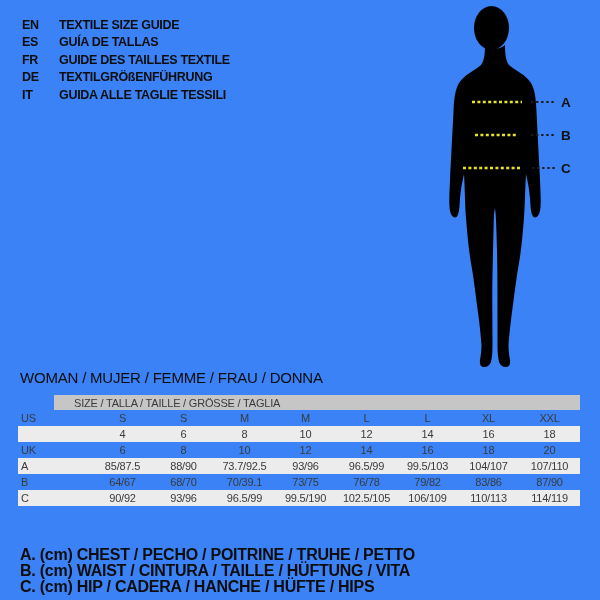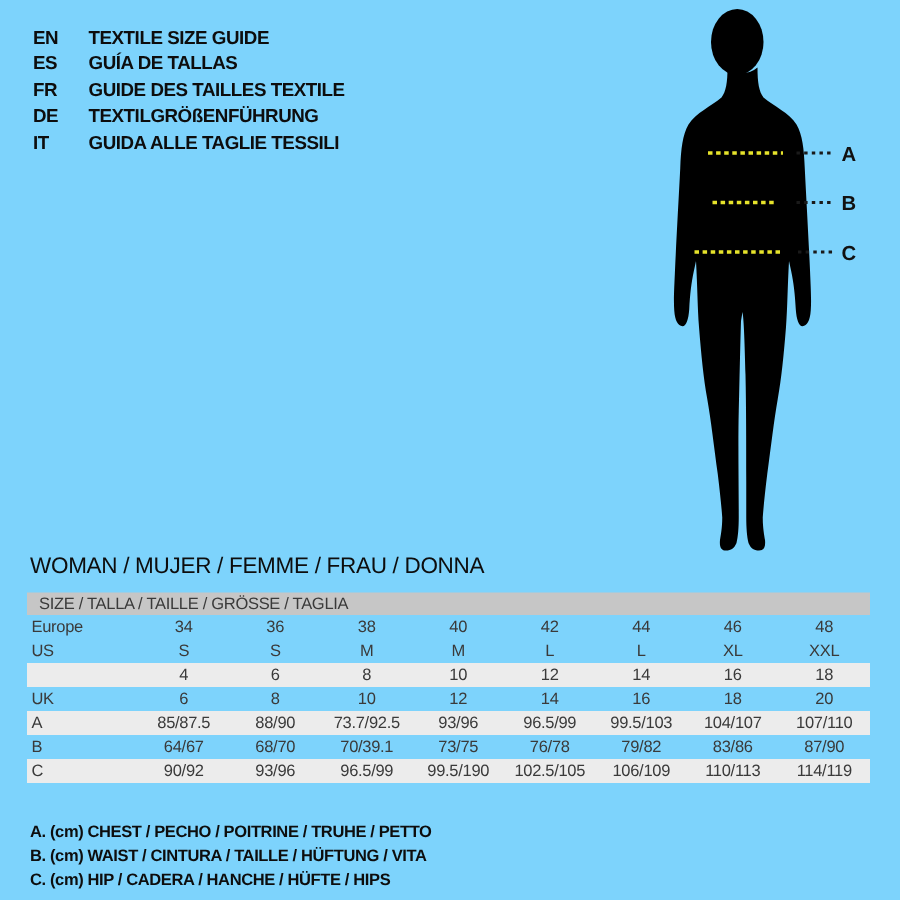--- a/index.html
+++ b/index.html
@@ -1,36 +1,36 @@
 <!DOCTYPE html>
 <html><head>
 <meta charset="utf-8">
 <style>
   html,body{margin:0;padding:0;background:#fff;}
   .canvas{
-    position:relative;width:600px;height:600px;background:#7dd3fc;overflow:hidden;
+    position:relative;width:600px;height:600px;background:#3b82f6;overflow:hidden;
     font-family:"Liberation Sans",sans-serif;color:#111;
   }
   
   .lang-block{position:absolute;left:22px;top:16px;}
   .lang-row{display:flex;height:17.5px;align-items:center;font-weight:bold;font-size:12.5px;letter-spacing:-0.3px;color:#0d0d0d;}
   .lang-code{width:37px;flex:0 0 37px;}
   
   .figure-wrap{position:absolute;left:430px;top:0;width:160px;height:372px;}
   
   .section-title{position:absolute;left:20px;top:369px;font-weight:normal;font-size:15px;letter-spacing:-0.2px;color:#0d0d0d;}
   
   .size-table{position:absolute;left:18px;top:395px;width:562px;font-size:11px;color:#3a3a3a;letter-spacing:-0.2px;}
-  .thead{height:15px;background:#c6c6c6;display:flex;align-items:center;padding-left:8px;color:#3a3a3a;}
+  .thead{height:15px;background:#c6c6c6;display:flex;align-items:center;padding-left:20px;color:#3a3a3a;margin-left:36px;}
   .trow{display:flex;height:16px;align-items:center;}
   .trow.shaded{background:#ececec;}
   .tcell{flex:1 1 0;text-align:center;}
   .tcell.label{flex:0 0 71px;text-align:left;padding-left:3px;}
   
-  .legend{position:absolute;left:20px;top:547px;font-weight:bold;font-size:11px;letter-spacing:-0.25px;color:#0d0d0d;}
+  .legend{position:absolute;left:20px;top:547px;font-weight:bold;font-size:16px;letter-spacing:-0.25px;color:#0d0d0d;}
   .legend-line{height:16px;display:flex;align-items:center;}
 </style>
 </head>
 <body>
 
 <div class="canvas">
 
   <div class="lang-block">
       <div class="lang-row">
         <span class="lang-code">EN</span>
@@ -115,31 +115,20 @@
       <text x="131" y="173" font-size="13.5" font-weight="600" fill="#111">C</text>
     </svg>
   </div>
 
   <div class="section-title">WOMAN / MUJER / FEMME / FRAU / DONNA</div>
 
   <div class="size-table">
     <div class="thead">SIZE / TALLA / TAILLE / GRÖSSE / TAGLIA</div>
     <div>
         <div class="trow">
-          <div class="tcell label">Europe</div>
-          <div class="tcell">34</div>
-          <div class="tcell">36</div>
-          <div class="tcell">38</div>
-          <div class="tcell">40</div>
-          <div class="tcell">42</div>
-          <div class="tcell">44</div>
-          <div class="tcell">46</div>
-          <div class="tcell">48</div>
-        </div>
-        <div class="trow">
           <div class="tcell label">US</div>
           <div class="tcell">S</div>
           <div class="tcell">S</div>
           <div class="tcell">M</div>
           <div class="tcell">M</div>
           <div class="tcell">L</div>
           <div class="tcell">L</div>
           <div class="tcell">XL</div>
           <div class="tcell">XXL</div>
         </div>

